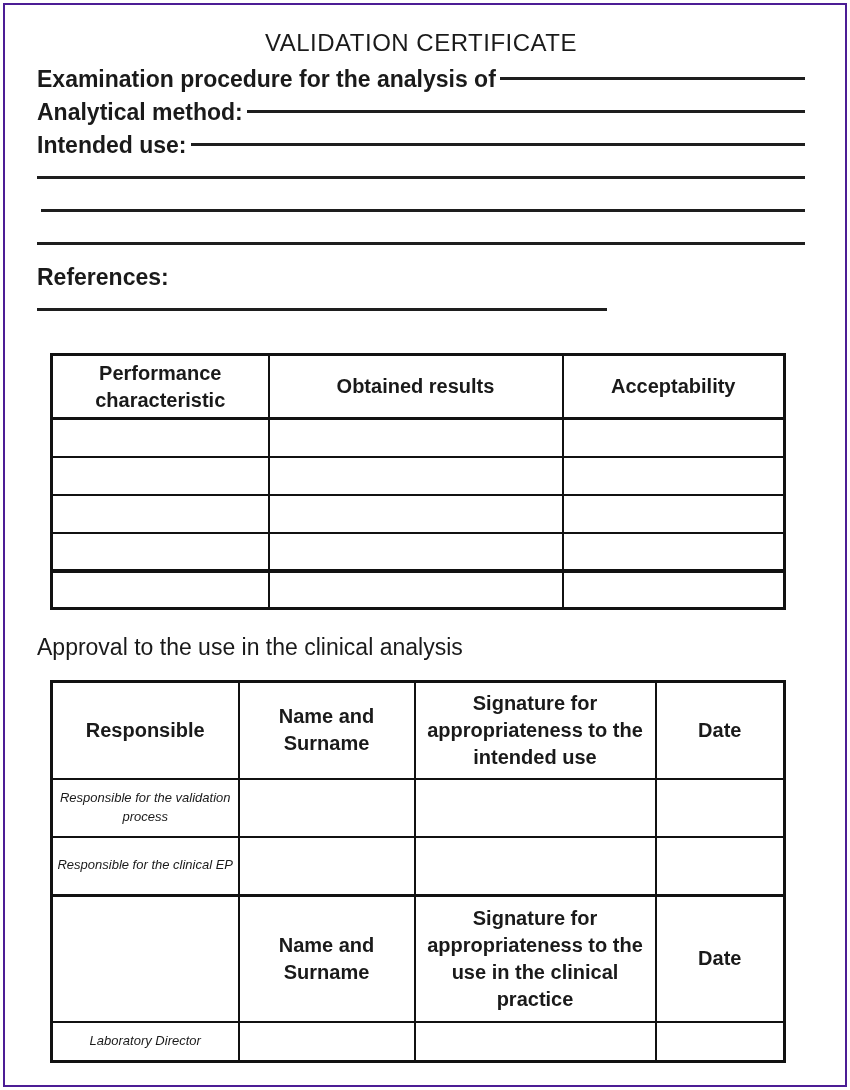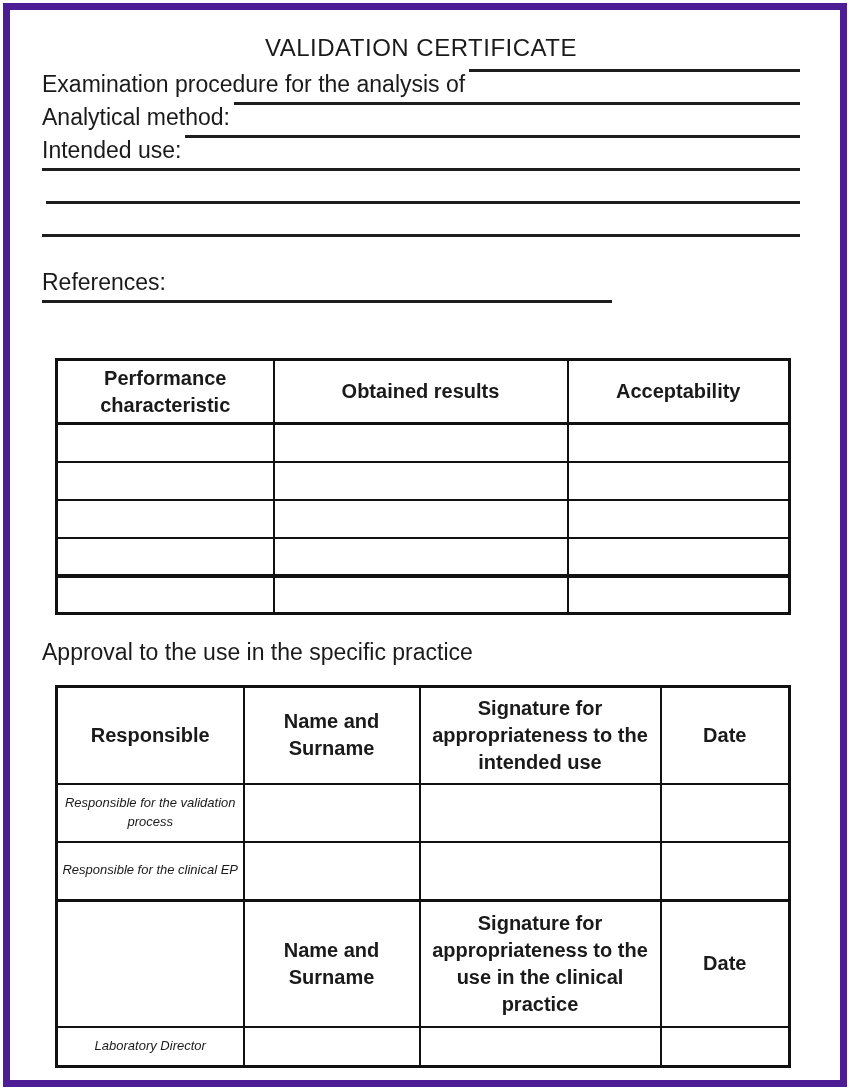--- a/index.html
+++ b/index.html
@@ -15,42 +15,43 @@
     font-family: "Liberation Sans", sans-serif;
     color: #1a1a1a;
     box-sizing: border-box;
   }
   .frame {
     position: absolute;
     left: 3px;
     top: 3px;
     width: 844px;
     height: 1084px;
-    border: 7px solid #4c1d95;
+    border: 2px solid #4c1d95;
     box-sizing: border-box;
     overflow: hidden;
   }
   .content {
     box-sizing: border-box;
     width: 100%;
     height: 100%;
     padding: 18px 40px 0 32px;
   }
   .doc-title {
     font-size: 24px;
     line-height: 40px;
     height: 40px;
     text-align: center;
     letter-spacing: 0.5px;
     white-space: nowrap;
   }
   .field-row {
     display: flex;
-    align-items: flex-start;
+    align-items: center;
     height: 33px;
+    font-weight: bold;
   }
   .field-label {
     font-size: 23px;
     line-height: 33px;
     white-space: nowrap;
   }
   .fill {
     flex: 1;
     border-bottom: 3px solid #1e1e1e;
     margin-bottom: 4px;
@@ -193,21 +194,21 @@
               <td></td>
           </tr>
           <tr class="empty-row thick-top">
             <td></td>
               <td></td>
               <td></td>
           </tr>
         </tbody>
       </table>
 
-      <div class="approval-heading">Approval to the use in the specific practice</div>
+      <div class="approval-heading">Approval to the use in the clinical analysis</div>
 
       <table class="t2">
         <colgroup>
           <col style="width:187px">
           <col style="width:176px">
           <col style="width:241px">
           <col style="width:129px">
         </colgroup>
         <tbody>
           <tr class="head-row-1">

